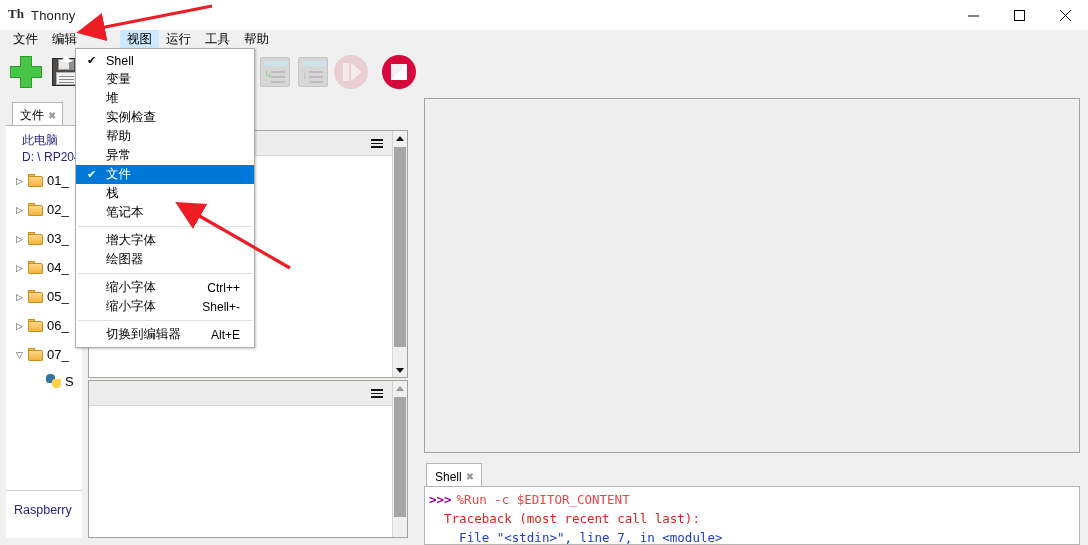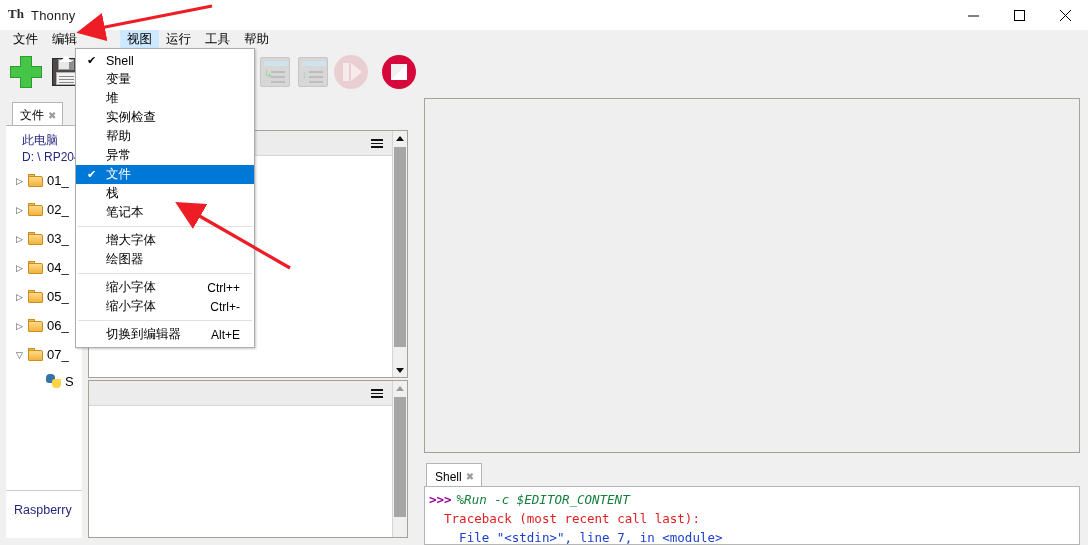--- a/index.html
+++ b/index.html
@@ -192,21 +192,21 @@
   }
   .shell-tab .close { color:#9b9b9b; font-size:10px; font-weight:bold; }
   .shell-body {
     position:absolute; left:0; top:24px; width:656px; height:59px;
     background:#ffffff; border:1px solid #b5b5b5; border-top:1px solid #b5b5b5;
     padding:3px 0 0 4px; font-family:"DejaVu Sans Mono","Liberation Mono",monospace;
     font-size:12.5px; overflow:hidden;
   }
   .sh-line { line-height:19px; white-space:pre; }
   .sh-prompt { color:#9b0099; font-weight:bold; }
-  .sh-cmd { color:#15803d;font-style:italic; }
+  .sh-cmd { color:#ef4444; }
   .sh-err { color:#e02020; }
   .sh-file { color:#1a3fd0; }
 
   
   .dropdown {
     position:absolute; left:75px; top:48px; width:180px;
     background:#ffffff; border:1px solid #adadad;
     box-shadow: 1px 1px 2px rgba(0,0,0,.22);
     padding: 2px 0 3px 0;
     z-index: 40;
@@ -480,21 +480,21 @@
     </div>
 
     <div class="dd-sep"></div>
 
     <div class="dd-item">
       <span>缩小字体</span>
       <span class="dd-accel">Ctrl++</span>
     </div>
     <div class="dd-item">
       <span>缩小字体</span>
-      <span class="dd-accel">Ctrl+-</span>
+      <span class="dd-accel">Shell+-</span>
     </div>
 
     <div class="dd-sep"></div>
 
     <div class="dd-item">
       <span>切换到编辑器</span>
       <span class="dd-accel">Alt+E</span>
     </div>
   </div>
 

